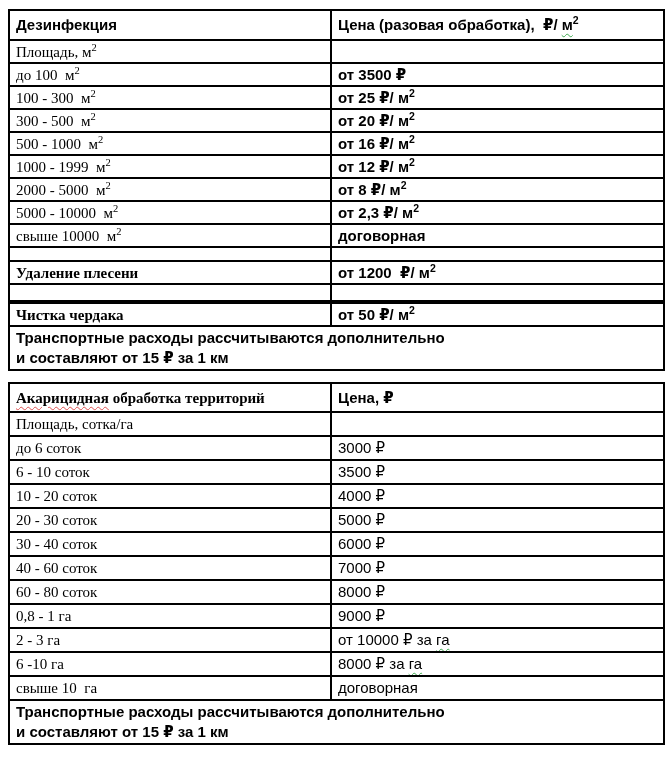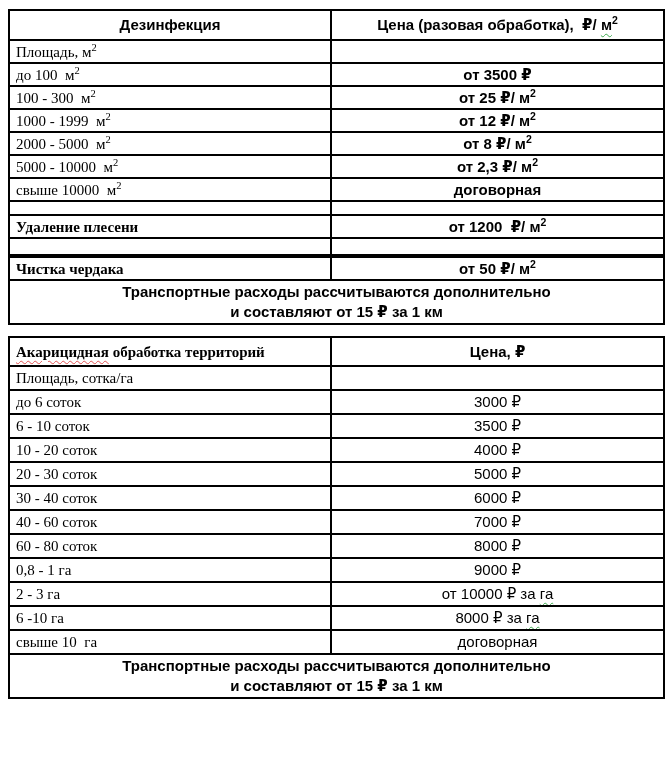--- a/index.html
+++ b/index.html
@@ -4,21 +4,21 @@
 <style>
   html,body{margin:0;padding:0;background:var(--background,#fff);}
   body{width:671px;height:762px;overflow:hidden;
        font-family:"Liberation Sans","DejaVu Sans",sans-serif;color:#000;}
   .page{padding:9px 8px 0 8px;}
   table.t{border-collapse:collapse;width:655px;table-layout:fixed;}
   col.c1{width:322px;} col.c2{width:333px;}
   td{border:2px solid var(--border,#000);box-sizing:border-box;
      padding:1px 6px;font-size:15px;line-height:1.2;vertical-align:middle;overflow:hidden;}
   .seg,sup.sup{white-space:pre-wrap;}
-  .a-l{text-align:left;font-family:Liberation Serif, serif;} .a-c{text-align:center;}
+  .a-l{text-align:left;font-family:Liberation Serif, serif;} .a-c{text-align:left;}
   .b{font-weight:bold;}
   sup.sup{font-size:10.5px;line-height:0;}
   .sq-green{text-decoration:underline wavy var(--squiggle-green,#3faa4f);
             text-decoration-thickness:1px;text-underline-offset:3px;}
   .sq-red{text-decoration:underline wavy var(--squiggle-red,#e05252);
           text-decoration-thickness:1px;text-underline-offset:3px;}
   .r-header td{height:30px;}
   .r-data td{height:23px;}
   .r-spacer-sm td{height:14px;}
   .r-spacer td{height:17px;}
@@ -49,20 +49,28 @@
           <td class="a-l"><span class="seg">Площадь, м</span><sup class="sup">2</sup></td>
           <td class="a-c b"></td>
         </tr>
         <tr class="r-data">
           <td class="a-l"><span class="seg">до 100  м</span><sup class="sup">2</sup></td>
           <td class="a-c b"><span class="seg">от 3500 ₽</span></td>
         </tr>
         <tr class="r-data">
           <td class="a-l"><span class="seg">100 - 300  м</span><sup class="sup">2</sup></td>
           <td class="a-c b"><span class="seg">от 25 ₽/ м</span><sup class="sup">2</sup></td>
+        </tr>
+        <tr class="r-data">
+          <td class="a-l"><span class="seg">300 - 500  м</span><sup class="sup">2</sup></td>
+          <td class="a-c b"><span class="seg">от 20 ₽/ м</span><sup class="sup">2</sup></td>
+        </tr>
+        <tr class="r-data">
+          <td class="a-l"><span class="seg">500 - 1000  м</span><sup class="sup">2</sup></td>
+          <td class="a-c b"><span class="seg">от 16 ₽/ м</span><sup class="sup">2</sup></td>
         </tr>
         <tr class="r-data">
           <td class="a-l"><span class="seg">1000 - 1999  м</span><sup class="sup">2</sup></td>
           <td class="a-c b"><span class="seg">от 12 ₽/ м</span><sup class="sup">2</sup></td>
         </tr>
         <tr class="r-data">
           <td class="a-l"><span class="seg">2000 - 5000  м</span><sup class="sup">2</sup></td>
           <td class="a-c b"><span class="seg">от 8 ₽/ м</span><sup class="sup">2</sup></td>
         </tr>
         <tr class="r-data">

